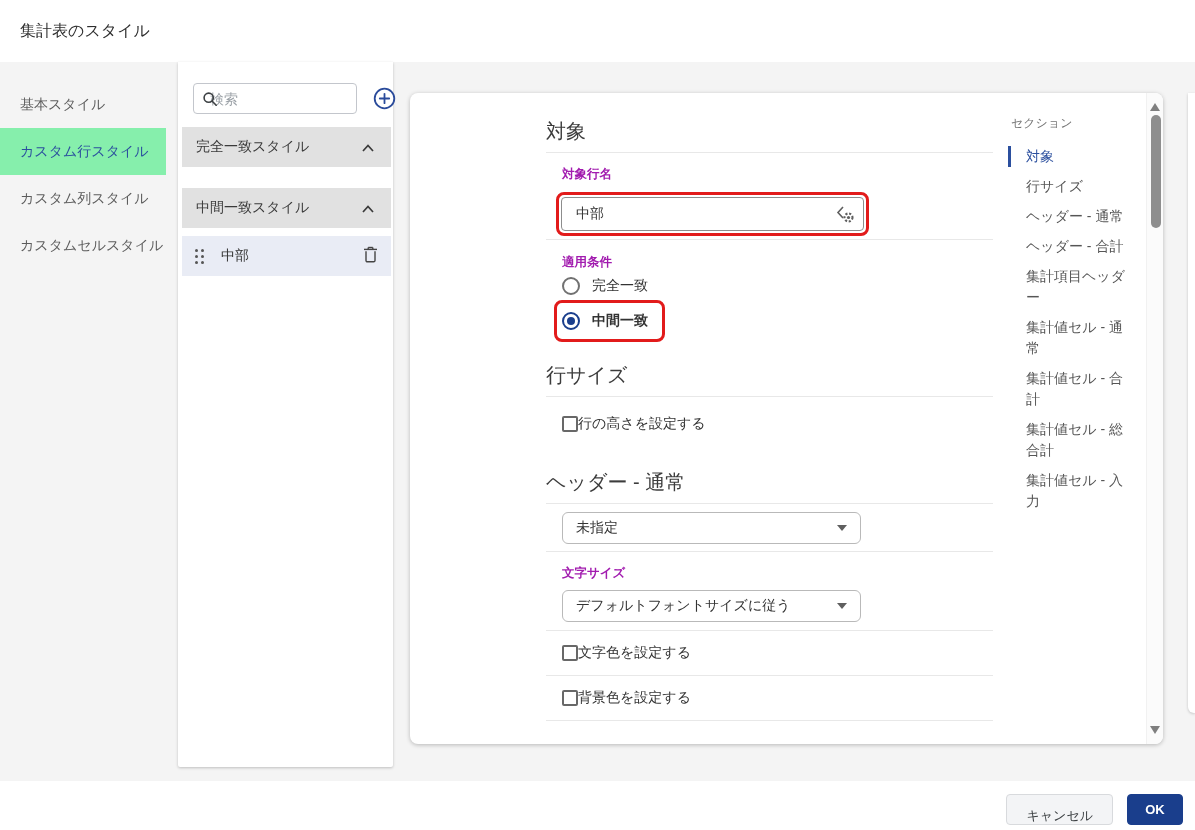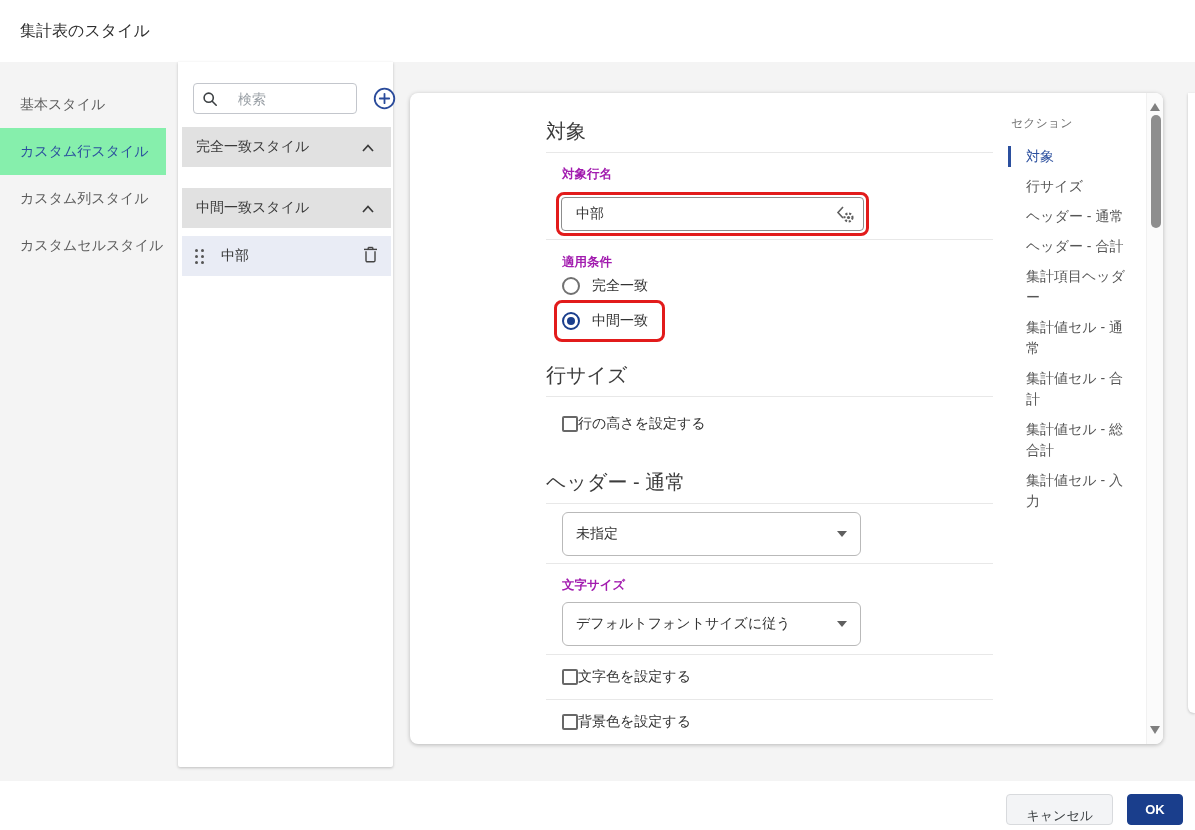--- a/index.html
+++ b/index.html
@@ -15,21 +15,21 @@
 
   
   .left-nav { position:absolute; left:0; top:62px; width:166px; height:719px; padding-top:19px; }
   .left-nav .nav-item { height:47px; line-height:47px; padding-left:20px; font-size:14px; color:#5c5c5c; cursor:pointer; white-space:nowrap; }
   .left-nav .nav-item.active { background:#86efac; color:#2b4f9e; }
 
   
   .list-panel { position:absolute; left:178px; top:62px; width:215px; height:705px; background:#fff;
     box-shadow:0 1px 3px rgba(0,0,0,.22); border-radius:0 0 2px 2px; }
   .search-row { position:relative; margin:21px 15px 0 15px; height:31px; }
-  .search-input { width:164px; height:31px; border:1px solid #c3c6cc; border-radius:4px; padding:0 8px 0 44px;
+  .search-input { width:164px; height:31px; border:1px solid #c3c6cc; border-radius:4px; padding:0 8px 0 16px;
     font-size:14px; font-family:inherit; color:#333; background:#fff; outline:none; }
   .search-input::placeholder { color:#9aa0a6; }
   .search-glyph { position:absolute; left:9px; top:8px; }
   .add-btn { position:absolute; right:-18px; top:4px; width:23px; height:23px; background:none; border:none; cursor:pointer; padding:0; }
   .accordion { margin:13px 2px 0 4px; height:40px; background:#e1e1e1; display:flex; align-items:center;
     justify-content:space-between; padding:0 17px 0 14px; font-size:14px; color:#3a3a3a; cursor:pointer; }
   .accordion.second { margin-top:21px; }
   .style-item { margin:8px 2px 0 4px; height:40px; background:#e9ecf5; display:flex; align-items:center; padding:0 13px; cursor:pointer; }
   .drag-dots { display:grid; grid-template-columns:3px 3px; grid-auto-rows:3px; gap:3px; cursor:grab; }
   .drag-dots i { width:3px; height:3px; border-radius:50%; background:#555; }
@@ -50,33 +50,33 @@
   .red-frame { border:3px solid #e21b1b; border-radius:8px; display:inline-block; }
   .field-frame { margin:9px 0 0 10px; padding:2px; }
   .field-box { position:relative; display:block; }
   .text-field { width:303px; height:34px; border:1px solid #8d8d8d; border-radius:4px; padding:0 38px 0 14px;
     font-size:14px; font-family:inherit; color:#333; outline:none; background:#fff; }
   .field-icon-btn { position:absolute; right:8px; top:7px; width:22px; height:20px; background:none; border:none; cursor:pointer; padding:0; }
   .hr.after-field { margin-top:3px; }
   .lbl-condition { margin-top:14px; }
   .radio-row { display:flex; align-items:center; gap:12px; font-size:14px; color:#333; margin-left:16px; cursor:pointer; }
   .radio-row.first { margin-top:6px; }
-  .radio-frame { margin:5px 0 0 8px; padding:9px 14px 9px 5px; display:inline-flex; }
+  .radio-frame { margin:5px 0 0 8px; padding:9px 14px 9px 5px; display:inline-flex;font-weight:bold; }
   .radio-frame .radio-row { margin-left:0; }
   .radio { width:18px; height:18px; border:2px solid #717171; border-radius:50%; display:inline-block; position:relative; flex:none; background:#fff; }
   .radio.checked { border-color:#1a3e8c; }
   .radio.checked::after { content:""; position:absolute; left:3px; top:3px; width:8px; height:8px; border-radius:50%; background:#1a3e8c; }
 
   .check-row { display:flex; align-items:center; font-size:14px; color:#333; margin-left:16px; cursor:pointer; }
   .check-row.solo { margin-top:18px; }
   .checkbox { width:16px; height:16px; border:2px solid #686868; border-radius:2px; display:inline-block; flex:none; background:#fff; }
 
   .lbl-font { margin-top:13px; }
   .lbl-size { margin-top:13px; }
-  .dropdown { width:299px; height:44px; margin:8px 0 0 16px; border:1px solid #b9b9b9; border-radius:6px;
+  .dropdown { width:299px; height:32px; margin:8px 0 0 16px; border:1px solid #b9b9b9; border-radius:6px;
     display:flex; align-items:center; justify-content:space-between; padding:0 13px; font-size:14px; color:#333; cursor:pointer; background:#fff; }
   .caret-down { width:0; height:0; border-left:5px solid transparent; border-right:5px solid transparent; border-top:6px solid #5f5f5f; }
   .hr.after-dd1 { margin-top:7px; }
   .hr.after-dd2 { margin-top:8px; }
   .check-block { border-bottom:1px solid #e8e8e8; padding:13px 0; }
 
   
   .section-nav { position:absolute; left:598px; top:0; width:140px; padding-top:22px; }
   .section-nav .nav-label { font-size:12px; color:#767676; margin-left:3px; }
   .section-nav ul { list-style:none; margin-top:14px; }

